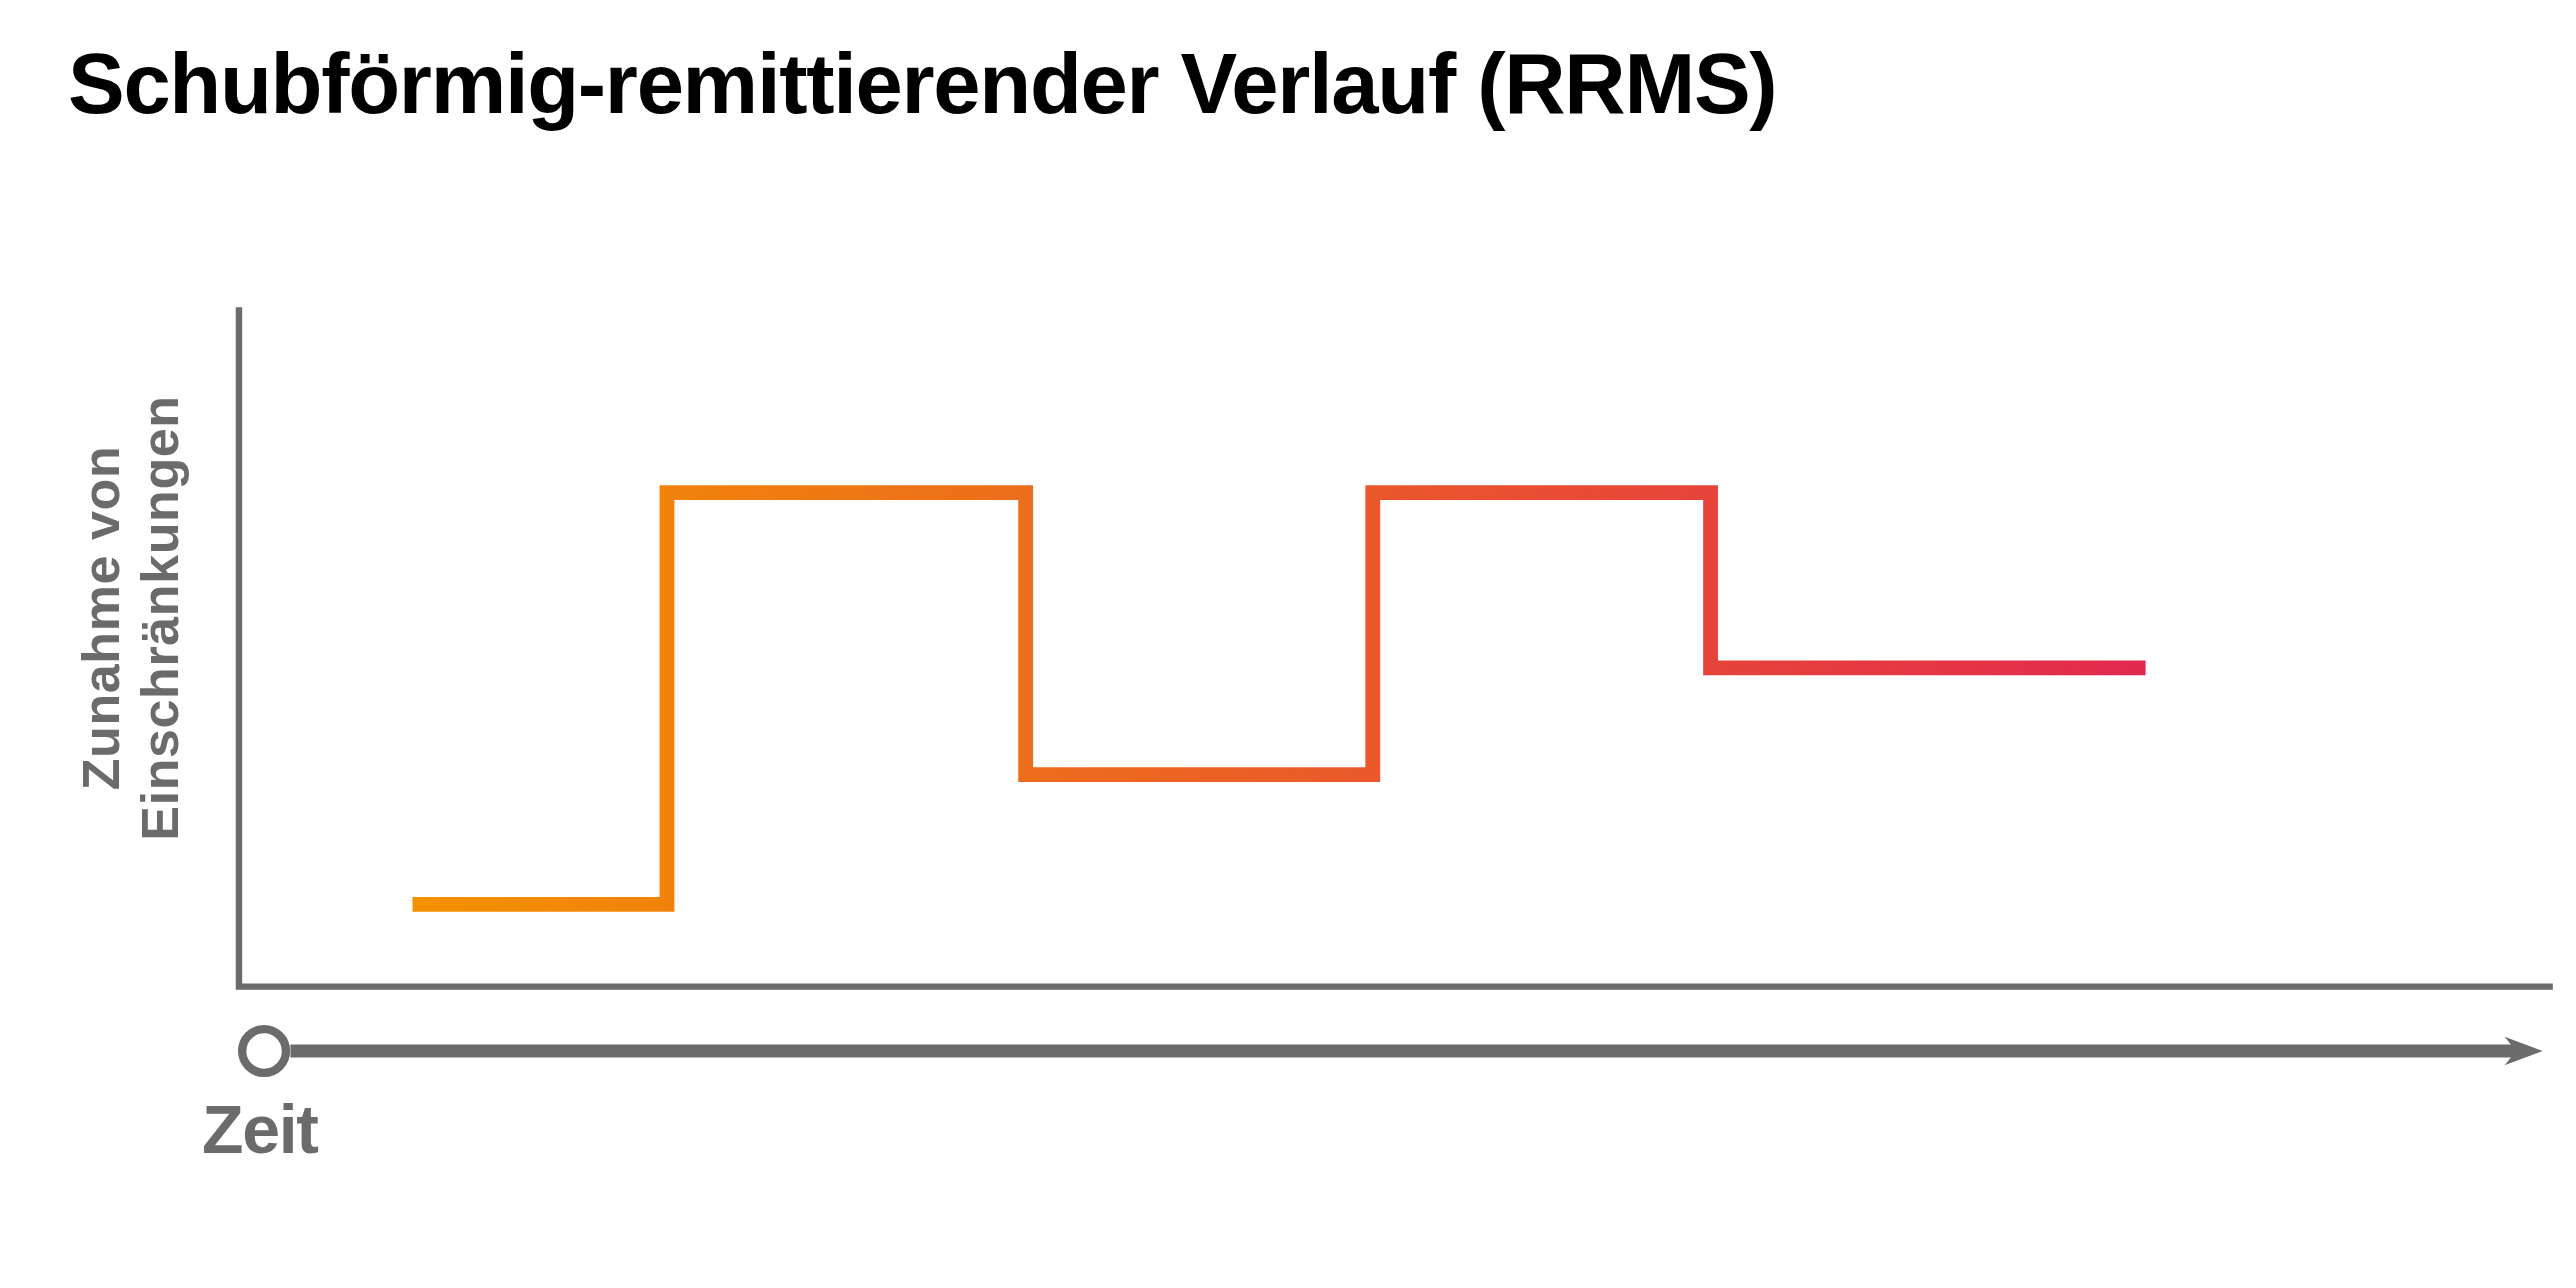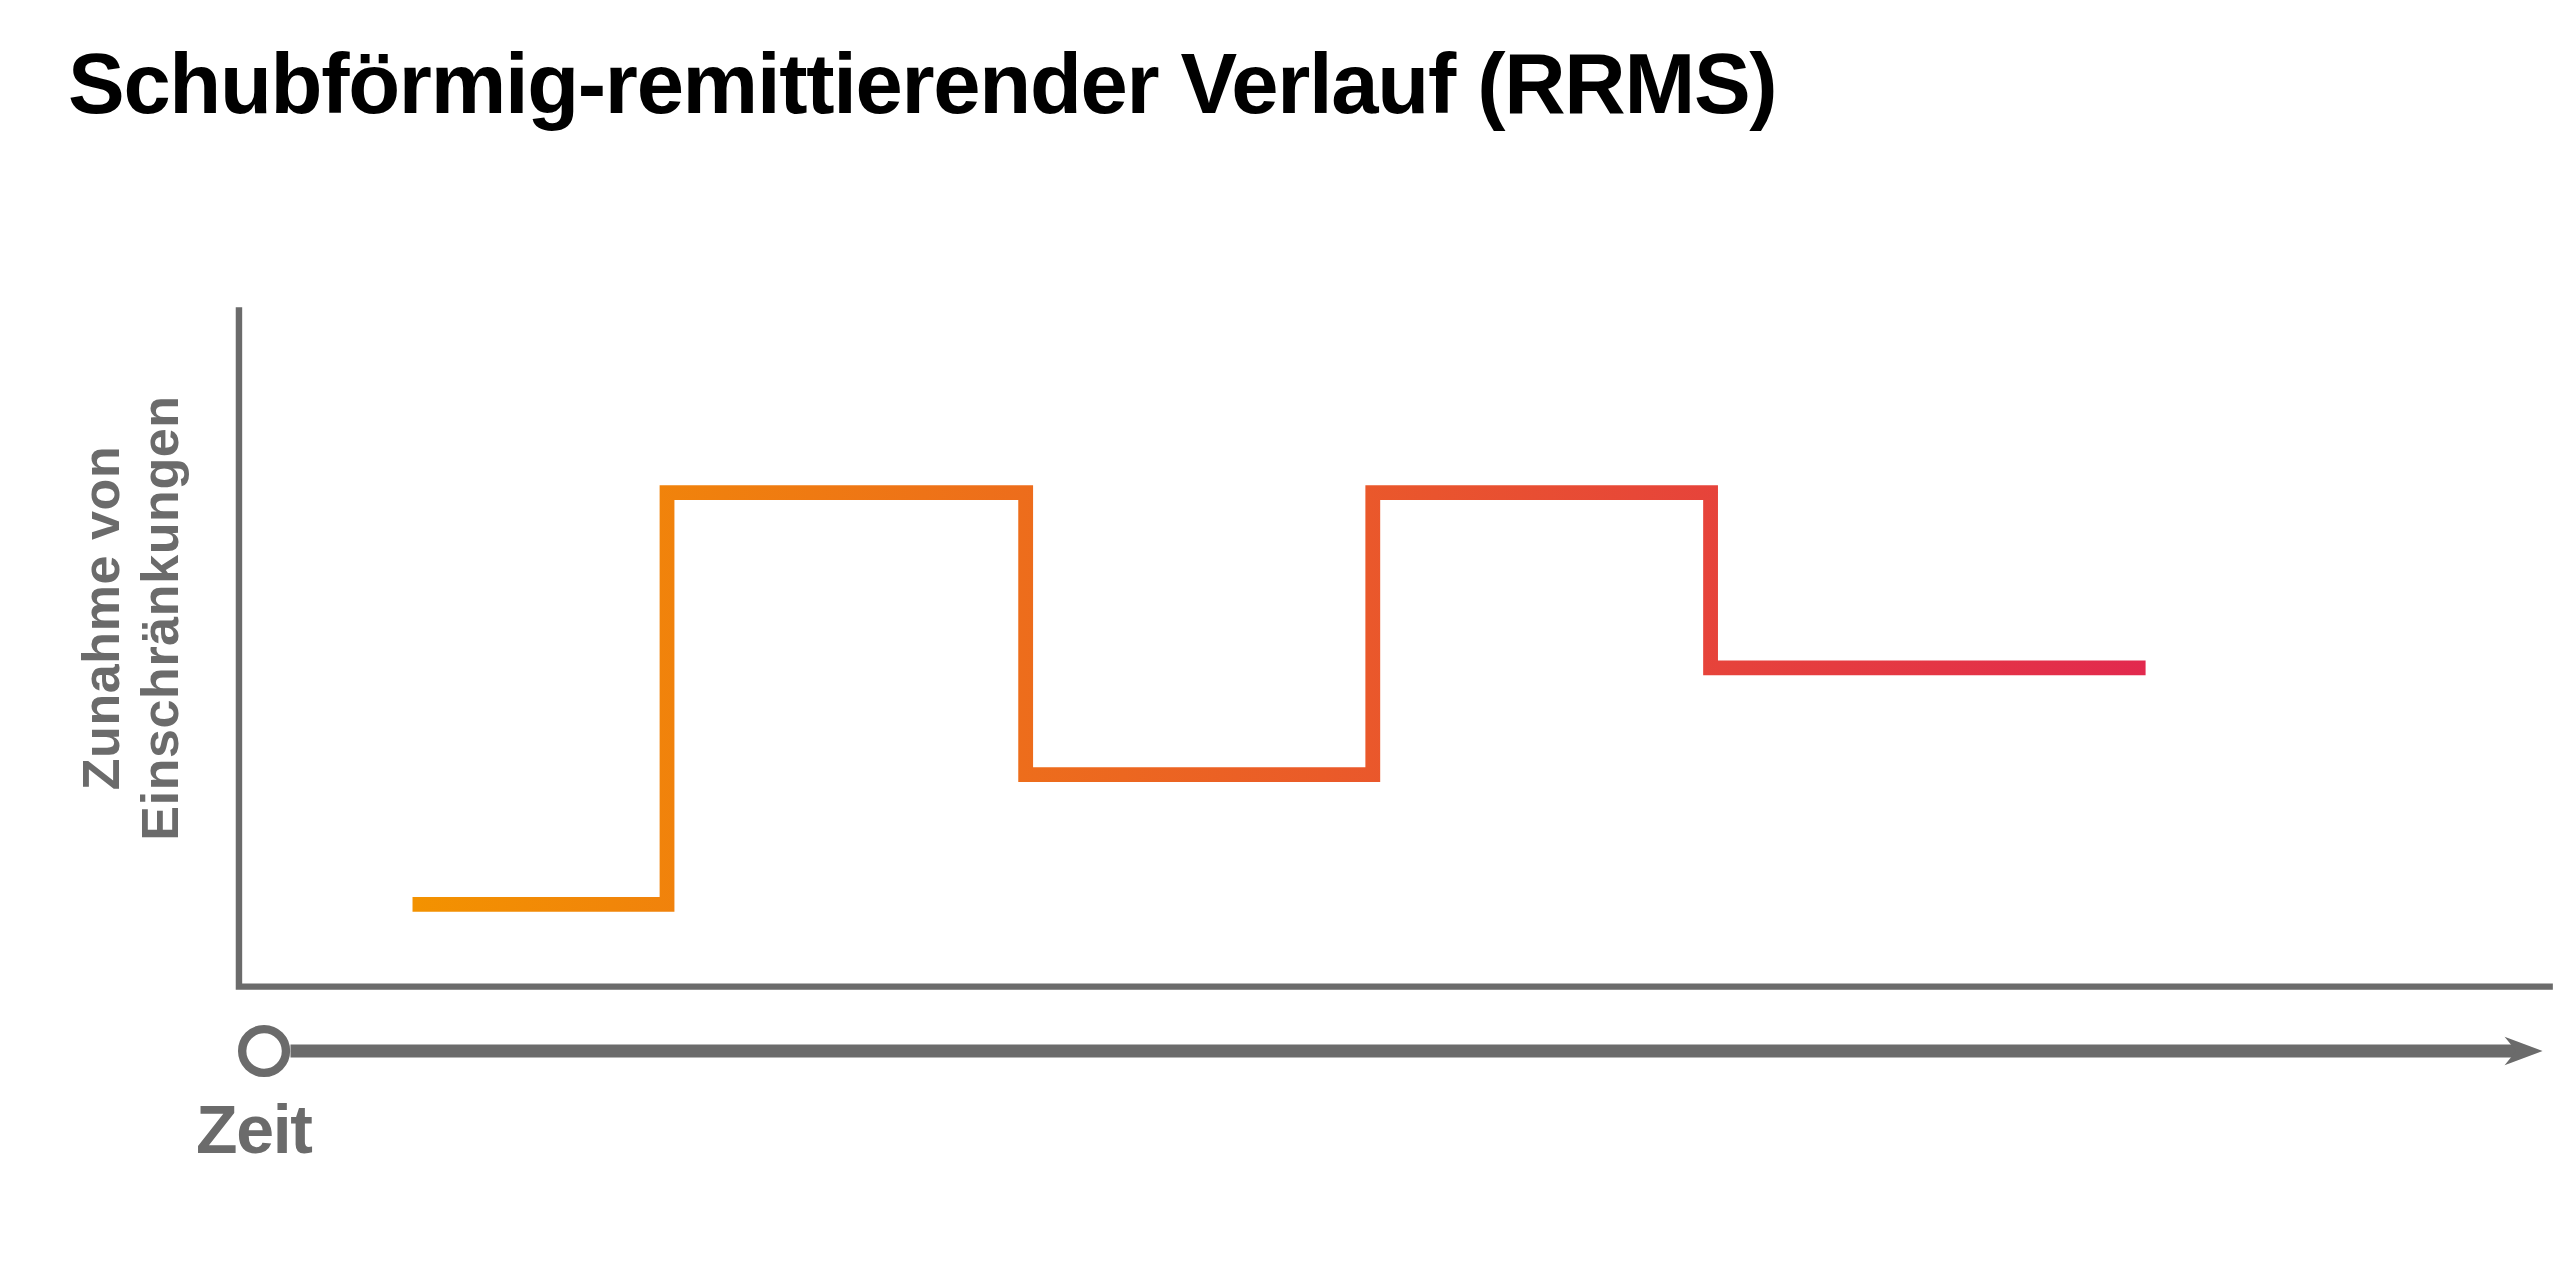--- a/index.html
+++ b/index.html
@@ -38,21 +38,21 @@
     text-align: center;
     font-size: 52px;
     line-height: 1.14;
     font-weight: 700;
     letter-spacing: 0.6px;
     color: #6B6B6B;
     white-space: nowrap;
   }
   .x-axis-label {
     position: absolute;
-    left: 176px;
+    left: 182px;
     top: 1095px;
     font-size: 68px;
     line-height: 1.0;
     font-weight: 700;
     letter-spacing: -1.3px;
     color: #6B6B6B;
     white-space: nowrap;
   }
   svg.chart-canvas {
     position: absolute;

